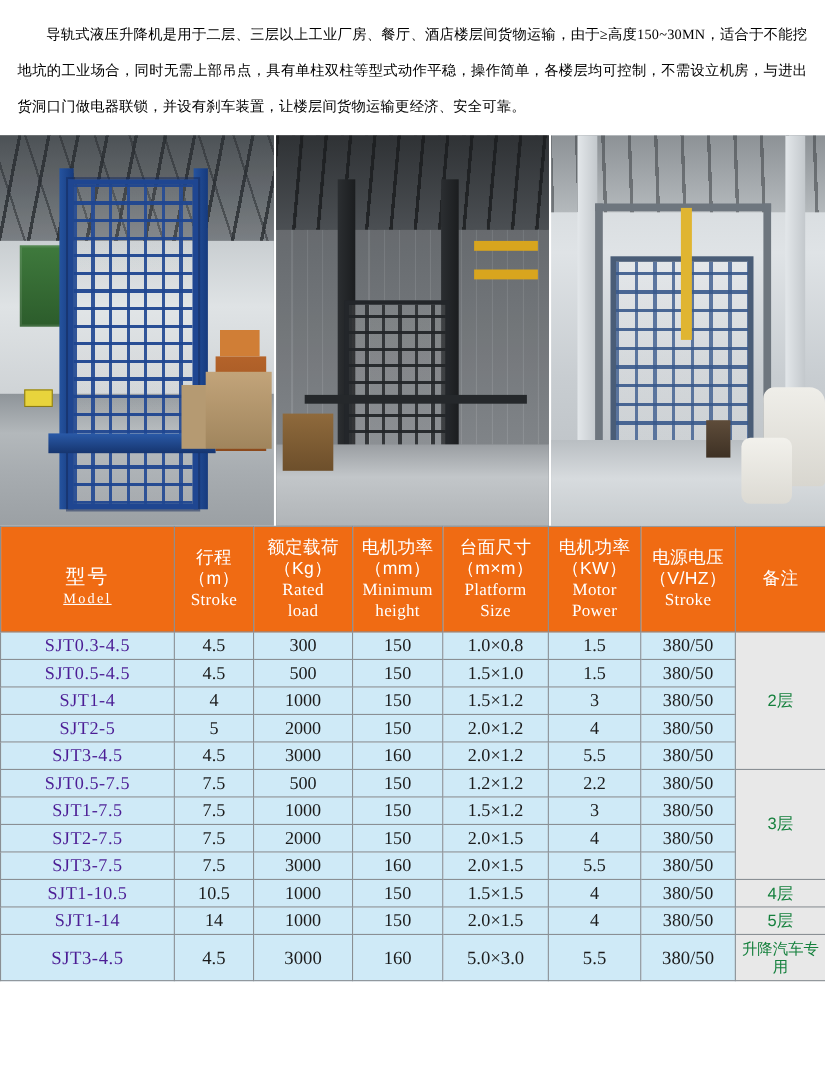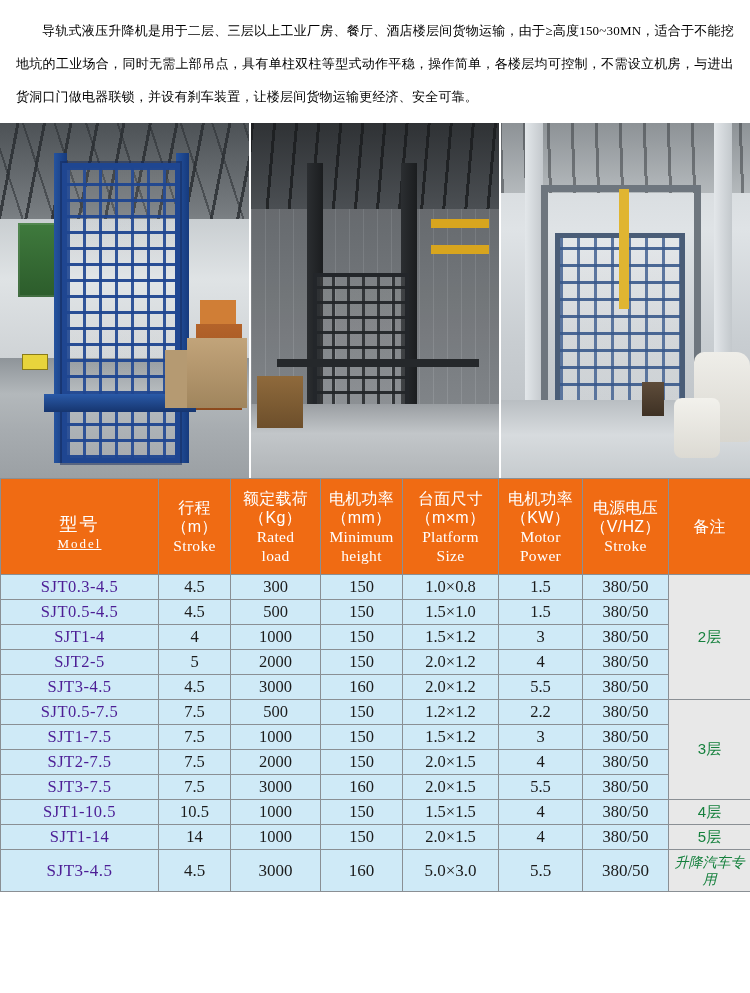--- a/index.html
+++ b/index.html
@@ -239,21 +239,21 @@
     color: #4c1d95;
     letter-spacing: .5px;
   }
   tbody td.note {
     background: #e8e8e8;
     font-family: "Liberation Sans", sans-serif;
     font-size: 15px;
     color: #15803d;
   }
   tbody tr.tall td { height: 42px; font-size: 17px; }
-  tbody td.note.small { font-size: 14px; line-height: 17px; font-style: italic; }
+  tbody td.note.small { font-size: 14px; line-height: 17px; }
 </style>
 </head>
 <body>
 
 <div id="page">
 
   <div class="intro">导轨式液压升降机是用于二层、三层以上工业厂房、餐厅、酒店楼层间货物运输，由于≥高度150~30MN，适合于不能挖地坑的工业场合，同时无需上部吊点，具有单柱双柱等型式动作平稳，操作简单，各楼层均可控制，不需设立机房，与进出货洞口门做电器联锁，并设有刹车装置，让楼层间货物运输更经济、安全可靠。</div>
 
   <div class="photos">
 

